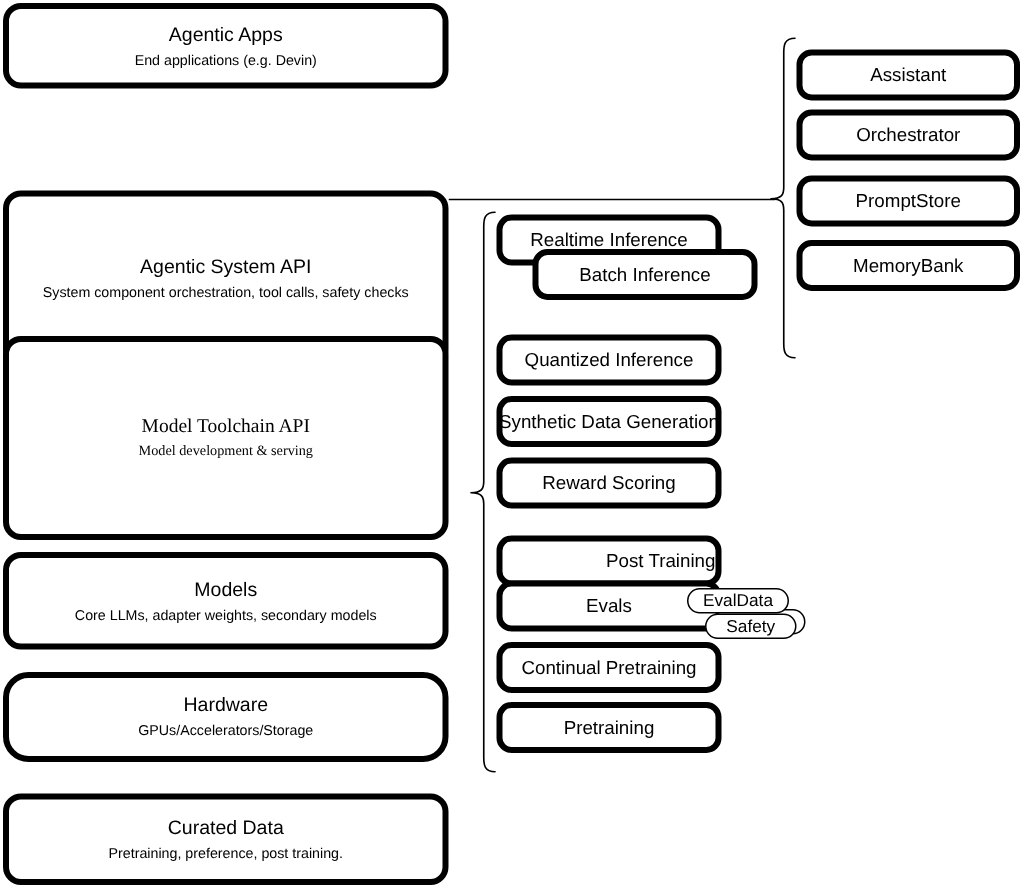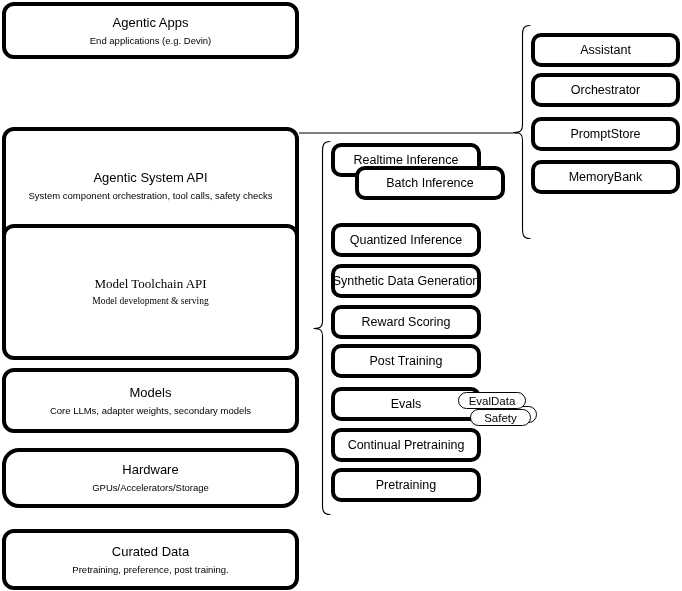--- a/index.html
+++ b/index.html
@@ -167,21 +167,21 @@
   </div>
   <div class="box cap-box mid-box" style="top:223px;">
     <div class="title">Quantized Inference</div>
   </div>
   <div class="box cap-box mid-box" style="top:264px;">
     <div class="title">Synthetic Data Generation</div>
   </div>
   <div class="box cap-box mid-box" style="top:305px;">
     <div class="title">Reward Scoring</div>
   </div>
-  <div class="box cap-box mid-box" style="top:344px;">
+  <div class="box cap-box mid-box" style="top:357px;align-items:flex-end;">
     <div class="title">Post Training</div>
   </div>
   <div class="box cap-box mid-box" style="top:387px;">
     <div class="title">Evals</div>
   </div>
   <div class="box cap-box mid-box" style="top:428px;">
     <div class="title">Continual Pretraining</div>
   </div>
   <div class="box cap-box mid-box" style="top:468px;">
     <div class="title">Pretraining</div>

